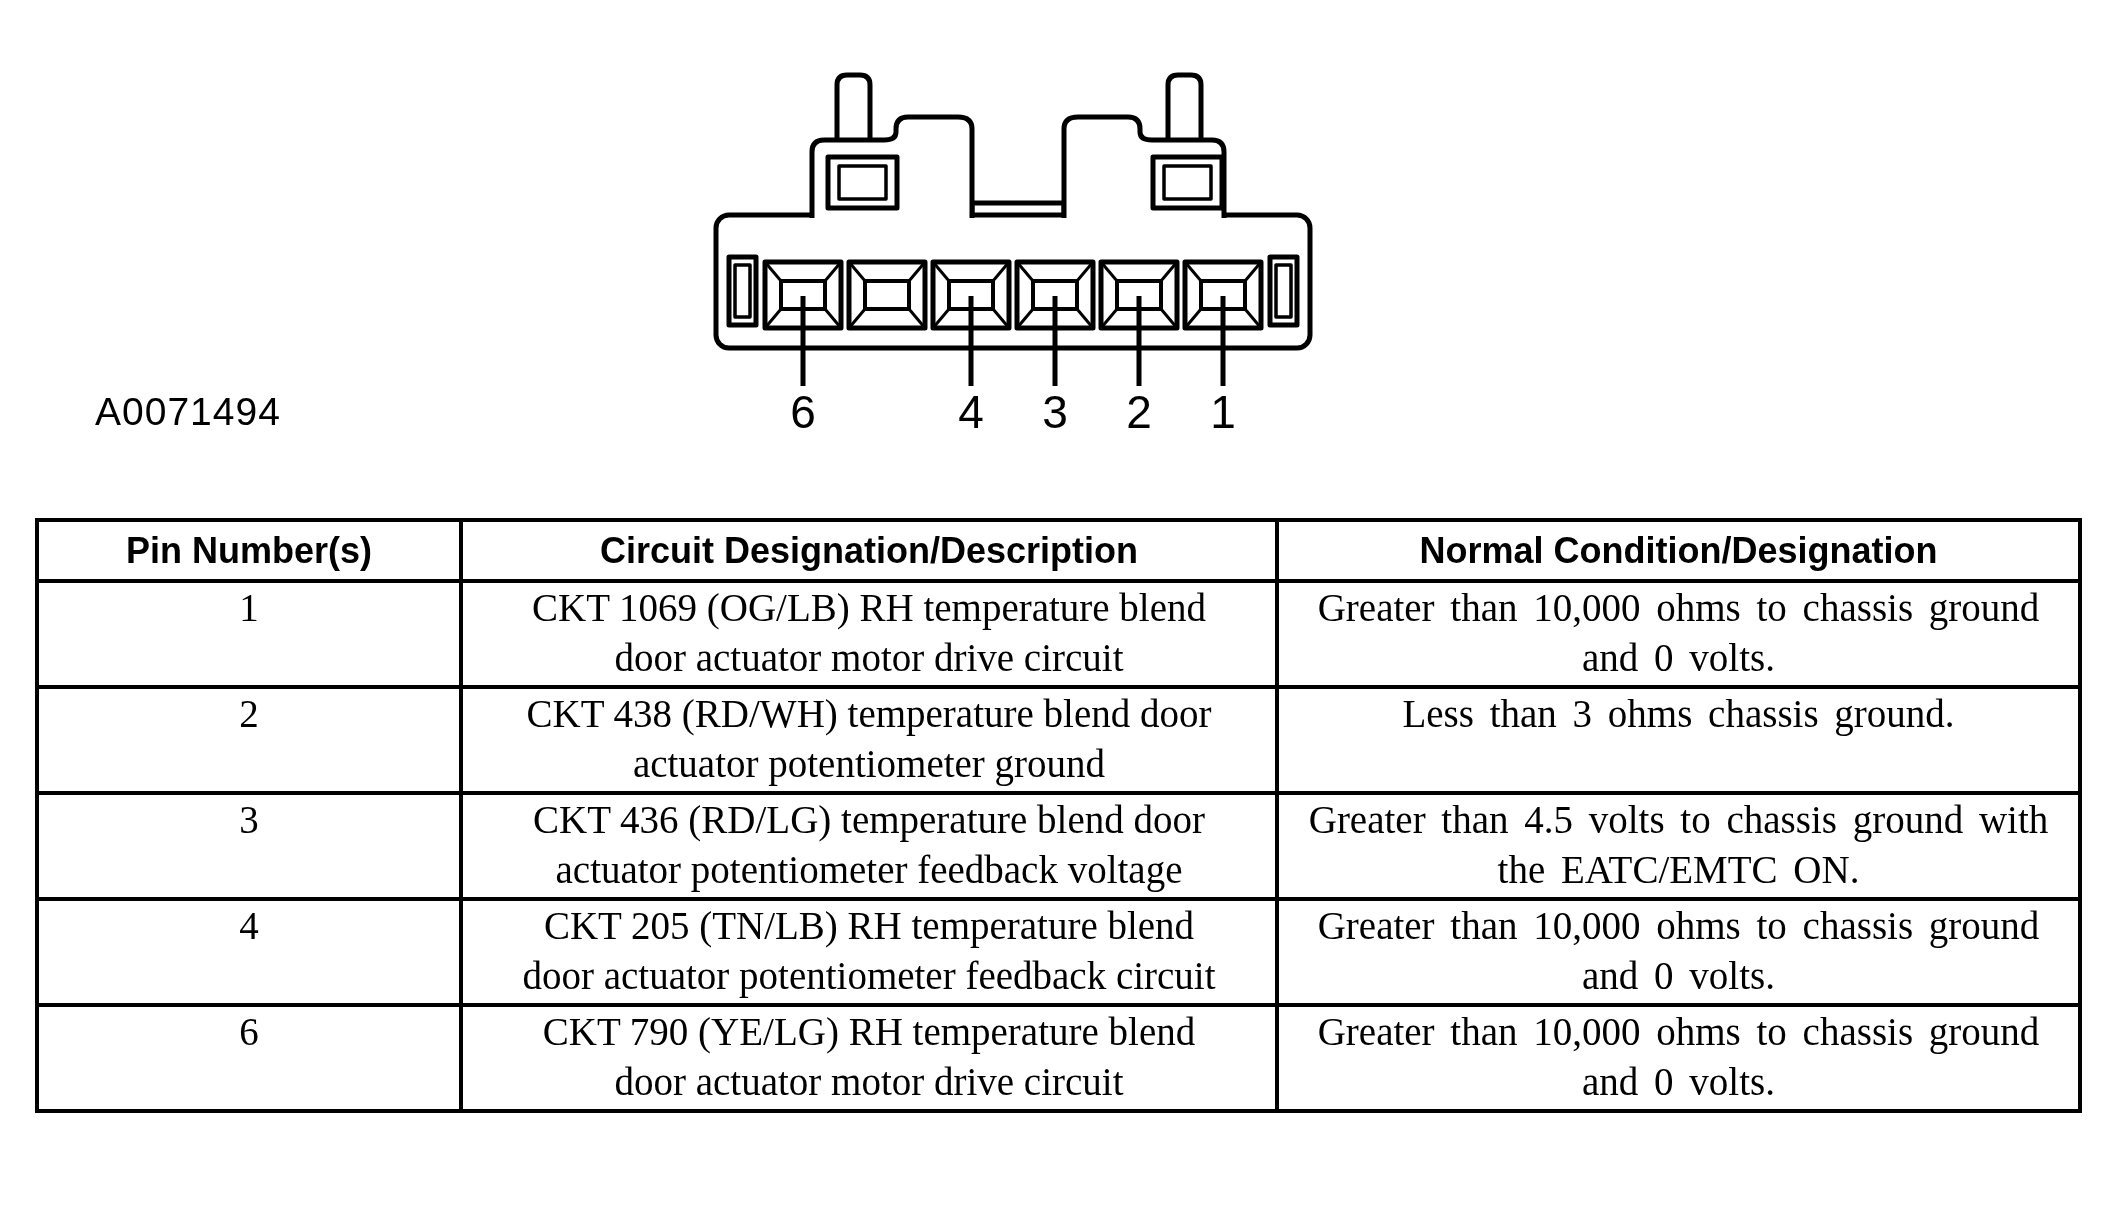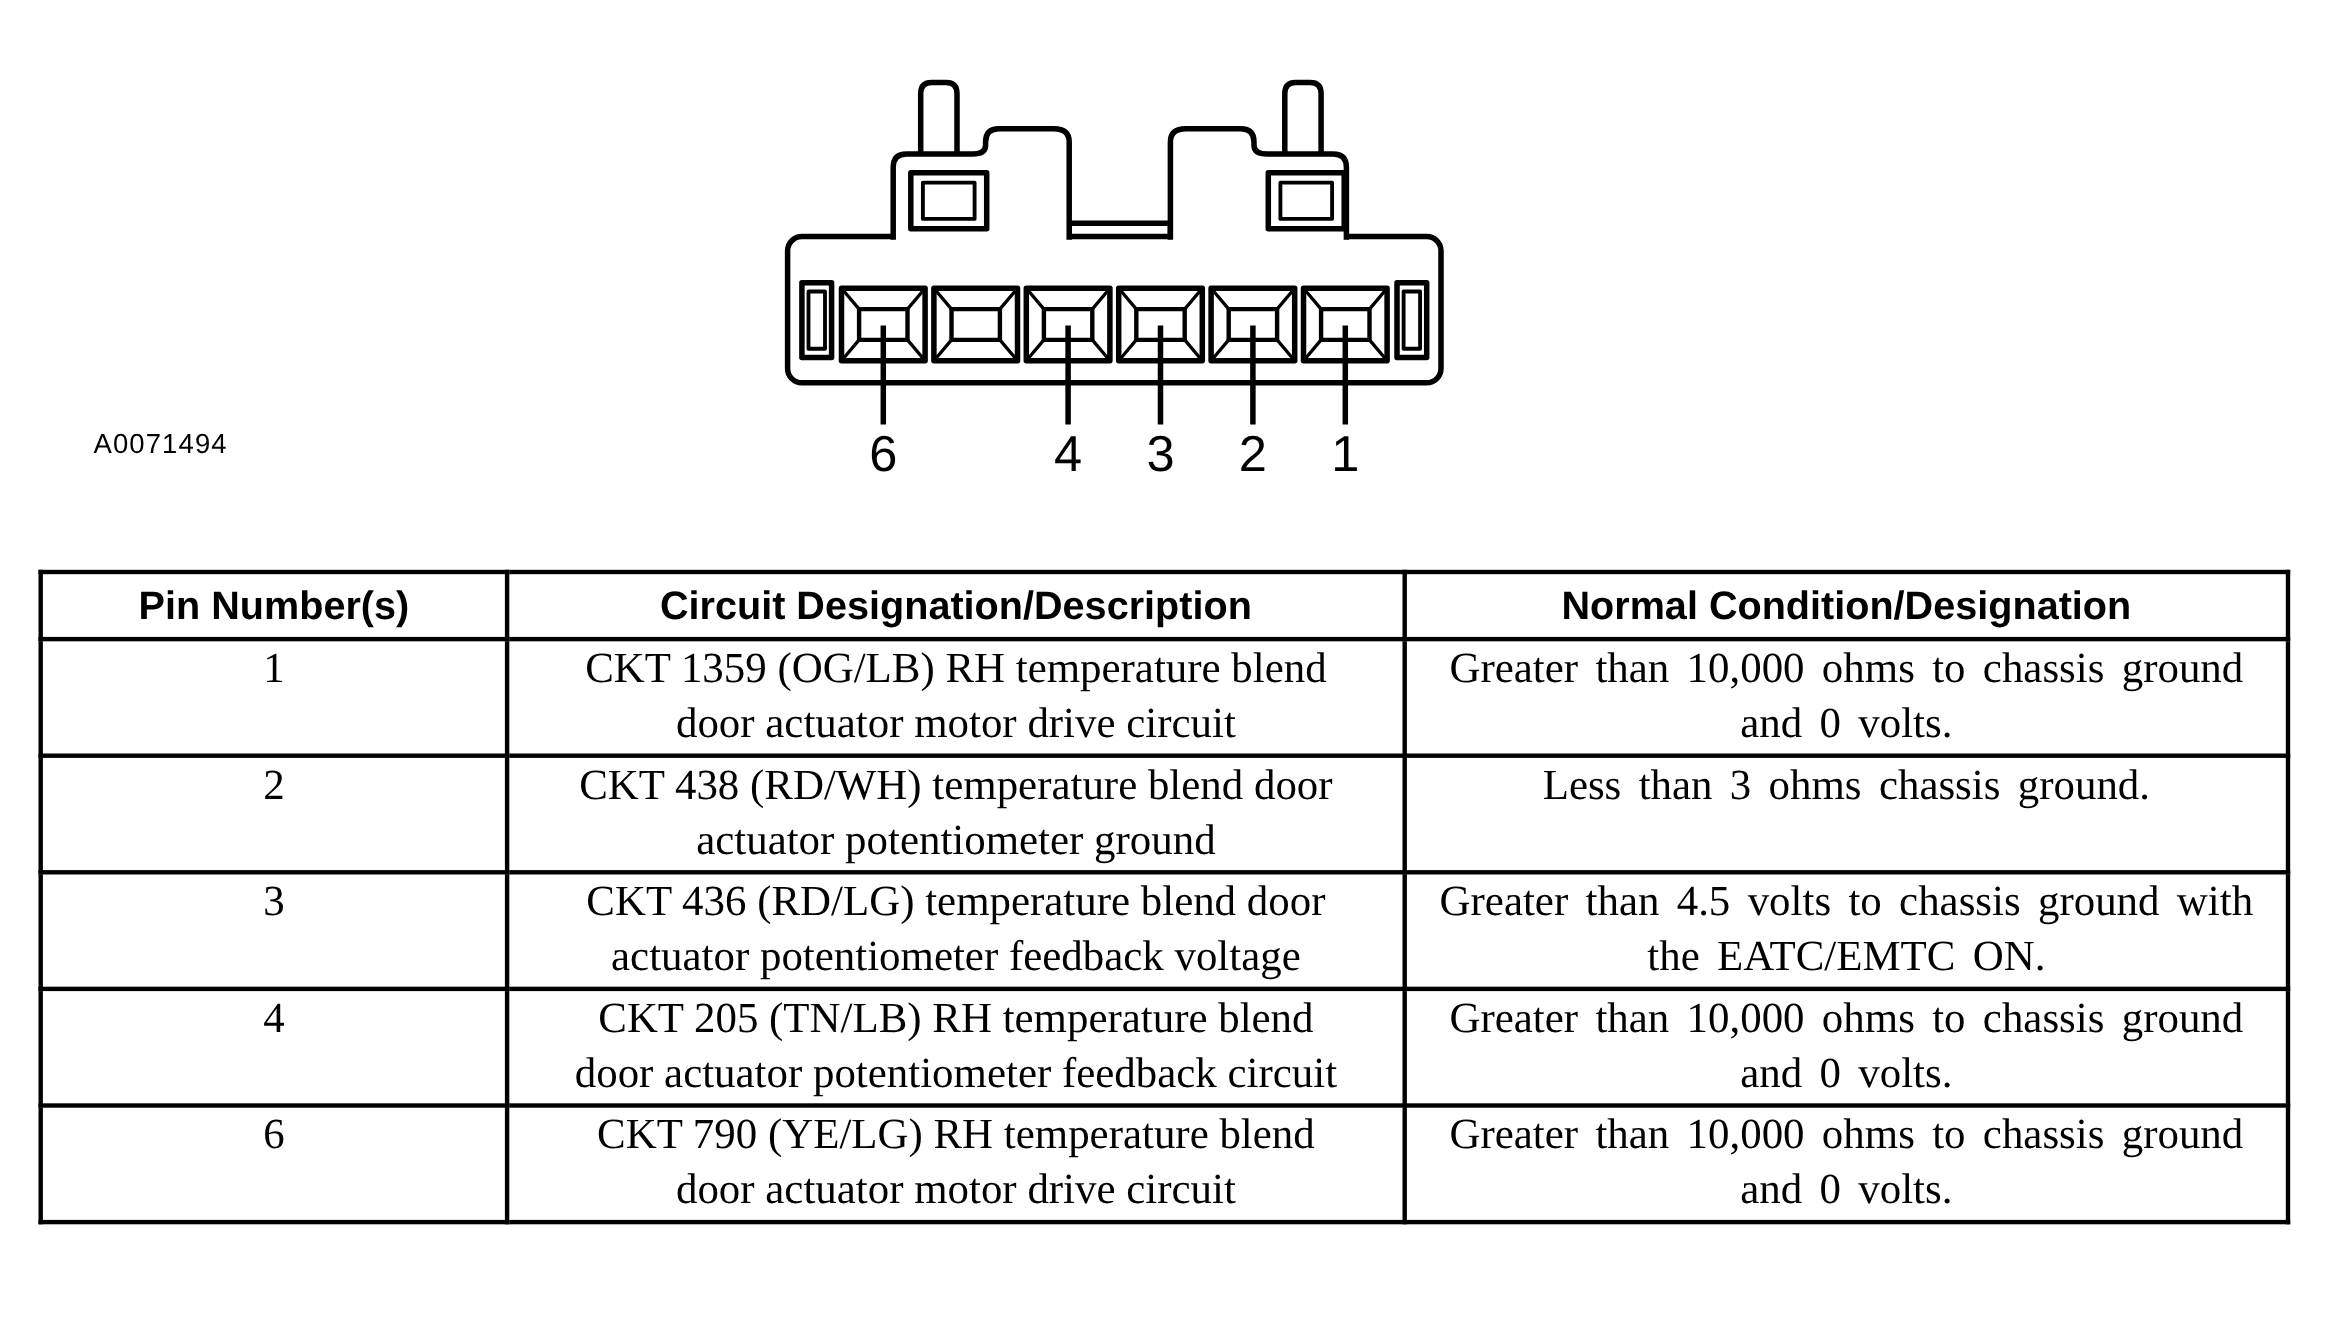--- a/index.html
+++ b/index.html
@@ -2,23 +2,23 @@
 <html><head>
 <meta charset="utf-8">
 <style>
   html, body { margin:0; padding:0; }
   body {
     width:2118px; height:1205px; position:relative;
     background:#ffffff; color:#000000;
     font-family:"Liberation Serif", serif;
   }
   .figure-id {
-    position:absolute; left:85px; top:390px;
+    position:absolute; left:95px; top:390px;
     font-family:"Liberation Sans", sans-serif;
-    font-size:25px; letter-spacing:1px; color:#000;
+    font-size:39px; letter-spacing:1px; color:#000;
   }
   svg.diagram { position:absolute; left:0; top:0; }
   svg.diagram text {
     font-family:"Liberation Sans", sans-serif;
     font-size:46px; fill:#000; stroke:none;
   }
   table.pinout {
     position:absolute; left:35px; top:518px; width:2043px;
     border-collapse:collapse; table-layout:fixed; color:#000;
   }
@@ -117,21 +117,21 @@
     <tr>
       <th>Pin Number(s)</th>
       <th>Circuit Designation/Description</th>
       <th>Normal Condition/Designation</th>
     </tr>
   </thead>
   <tbody>
     <tr>
       <td class="pin-cell">1</td>
       <td class="circuit-cell">
-        <span class="line">CKT 1359 (OG/LB) RH temperature blend</span>
+        <span class="line">CKT 1069 (OG/LB) RH temperature blend</span>
         <span class="line">door actuator motor drive circuit</span>
       </td>
       <td class="condition-cell">
         <span class="line">Greater than 10,000 ohms to chassis ground</span>
         <span class="line">and 0 volts.</span>
       </td>
     </tr>
     <tr>
       <td class="pin-cell">2</td>
       <td class="circuit-cell">

